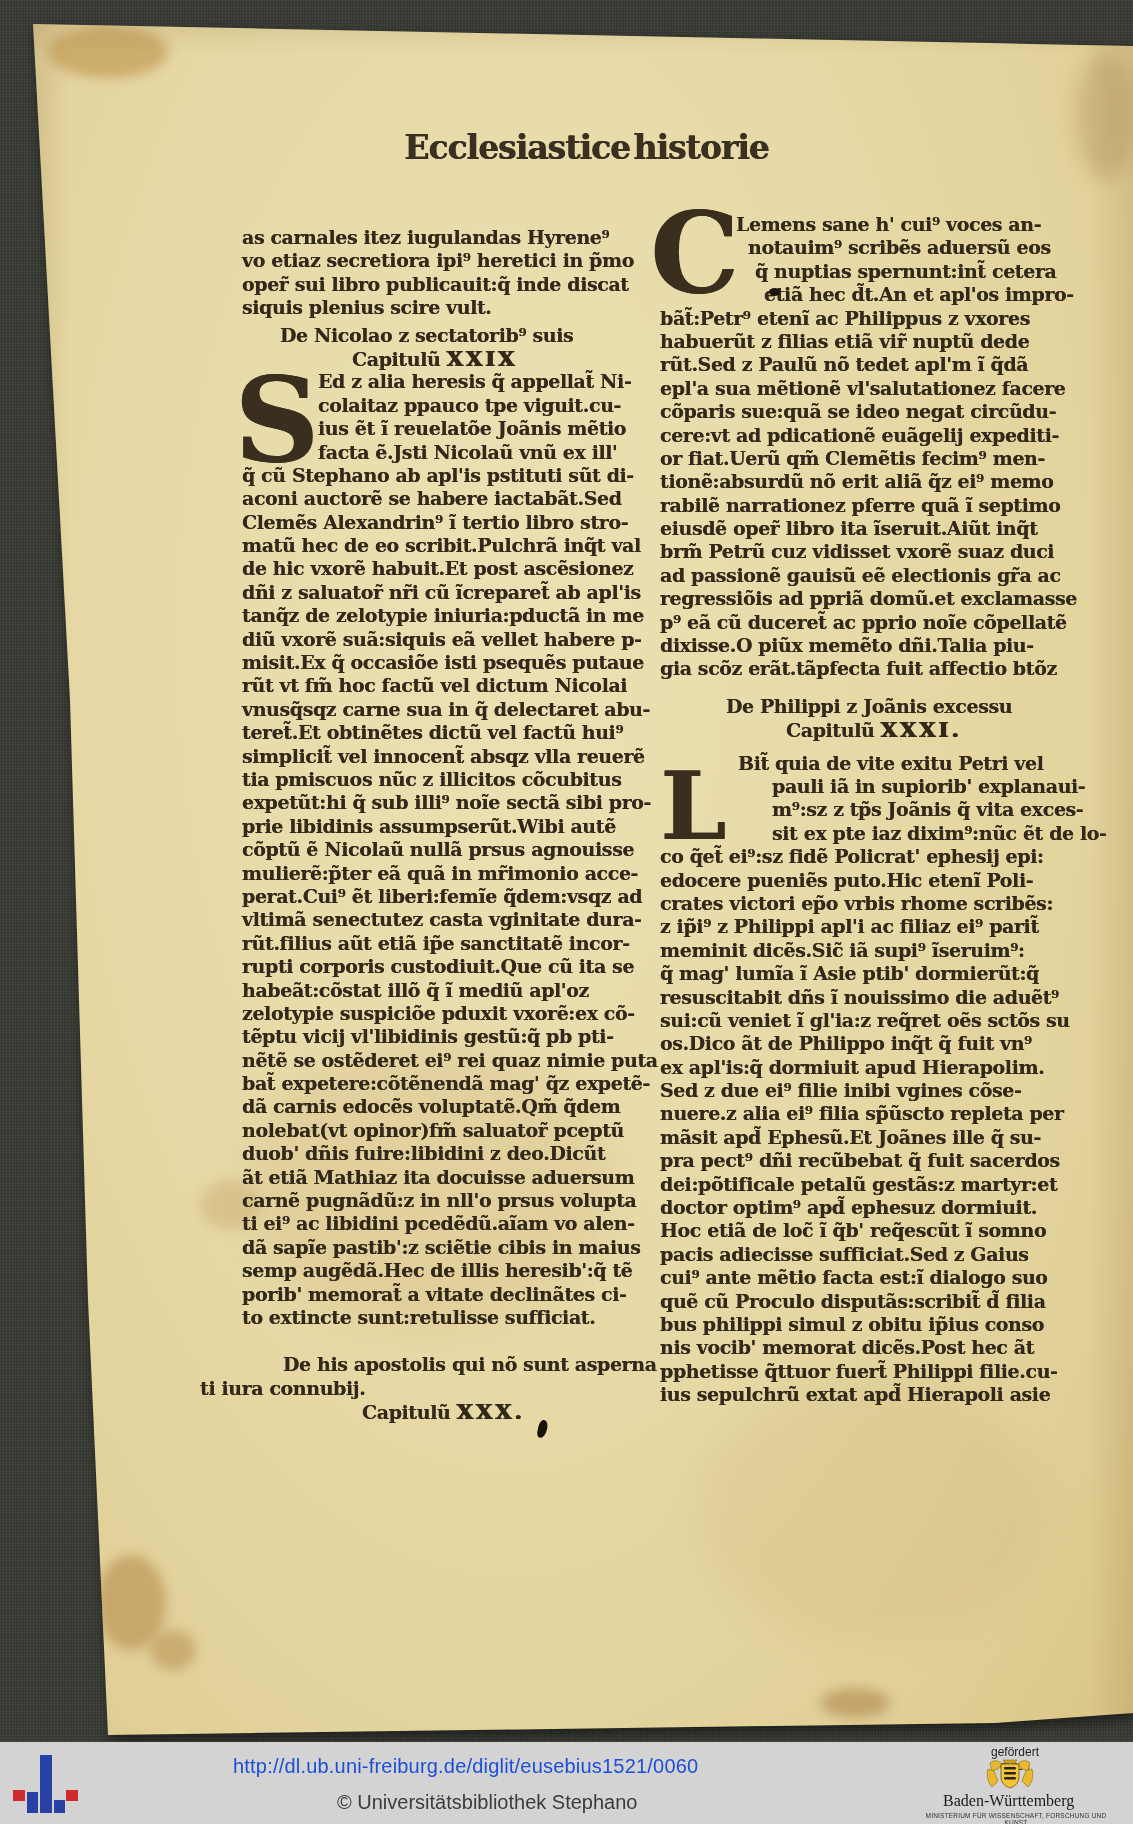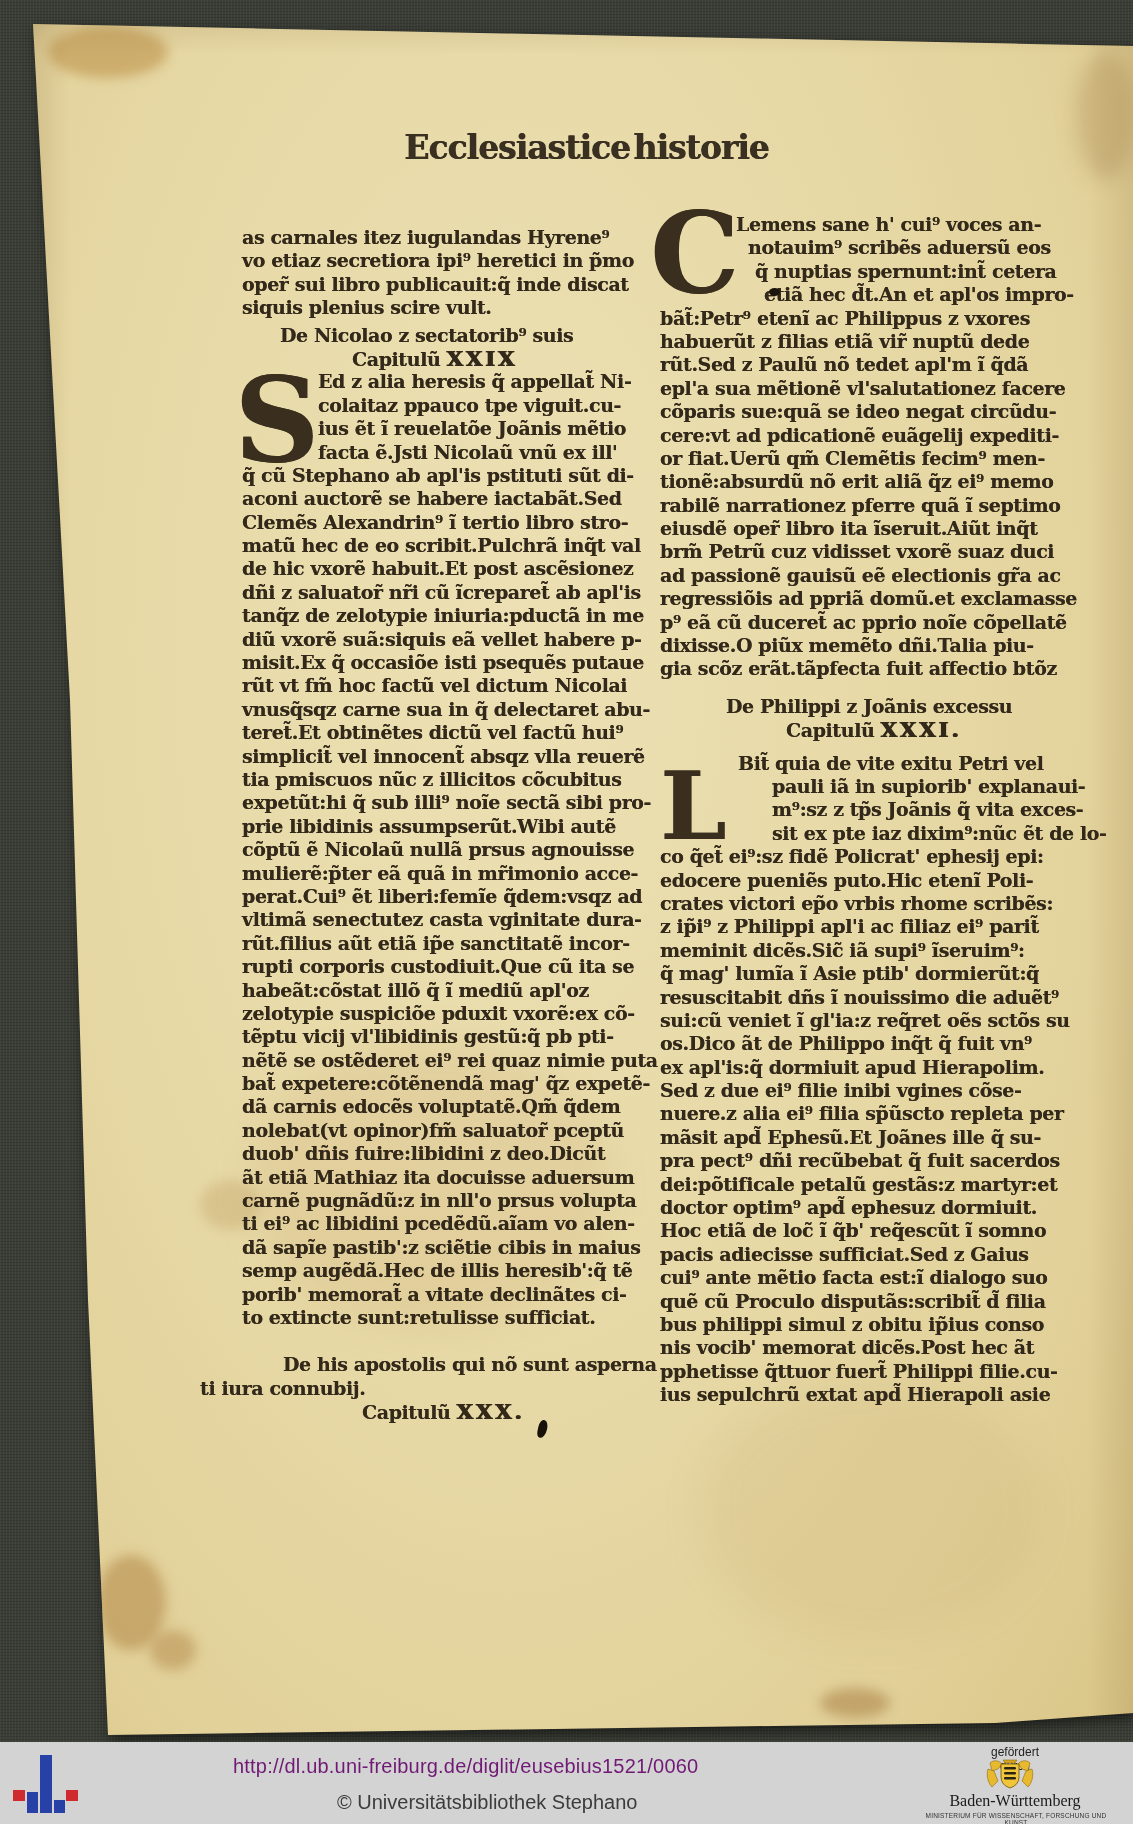--- a/index.html
+++ b/index.html
@@ -70,35 +70,35 @@
   .chead.bottom .l1{margin-left:41px;}
   .chead.bottom .l2{margin-left:-42px;}
   .chead.bottom .cap{margin-left:120px;}
   .col.right .chead{margin-top:14px;margin-bottom:10px;}
   .col.right .chead .l1{margin-left:66px;}
   .col.right .chead .cap{margin-left:126px;}
 
   
   .footer{position:absolute;left:0;top:1742px;width:1133px;height:82px;background:#d3d3d3;
           font-family:"Liberation Sans", sans-serif;}
-  .url{position:absolute;left:233px;top:13px;font-size:20px;color:#701a75;letter-spacing:.2px;}
+  .url{position:absolute;left:233px;top:13px;font-size:20px;color:#1d4ed8;letter-spacing:.2px;}
   .copyright{position:absolute;left:337px;top:49px;font-size:20px;color:#3c3c3c;}
   .ub-logo{position:absolute;left:0;top:0;width:90px;height:82px;}
   .bar{position:absolute;}
   .bar.b{background:#2741a6;}
   .bar.r{background:#cf2a2e;}
   .bar1{left:13px;top:48px;width:12px;height:11px;}
   .bar2{left:27px;top:50px;width:11px;height:21px;}
   .bar3{left:40px;top:13px;width:12px;height:58px;}
   .bar4{left:54px;top:58px;width:11px;height:13px;}
   .bar5{left:66px;top:48px;width:12px;height:11px;}
   .funding{position:absolute;right:0;top:0;width:240px;height:82px;}
   .funding-label{position:absolute;left:82px;top:3px;width:80px;text-align:center;font-size:12px;color:#222;}
   .crest{position:absolute;left:91px;top:15px;}
-  .funder{position:absolute;left:50px;top:50px;width:144px;text-align:center;
+  .funder{position:absolute;left:50px;top:50px;width:144px;
           font-family:"Liberation Serif", serif;font-size:16px;color:#1a1a1a;}
   .ministry{position:absolute;left:28px;top:70px;width:190px;text-align:center;
             font-size:6.5px;letter-spacing:.2px;color:#333;}
 </style>
 </head>
 <body>
 
 <div class="scene">
 
   <div class="paper-wrap">

